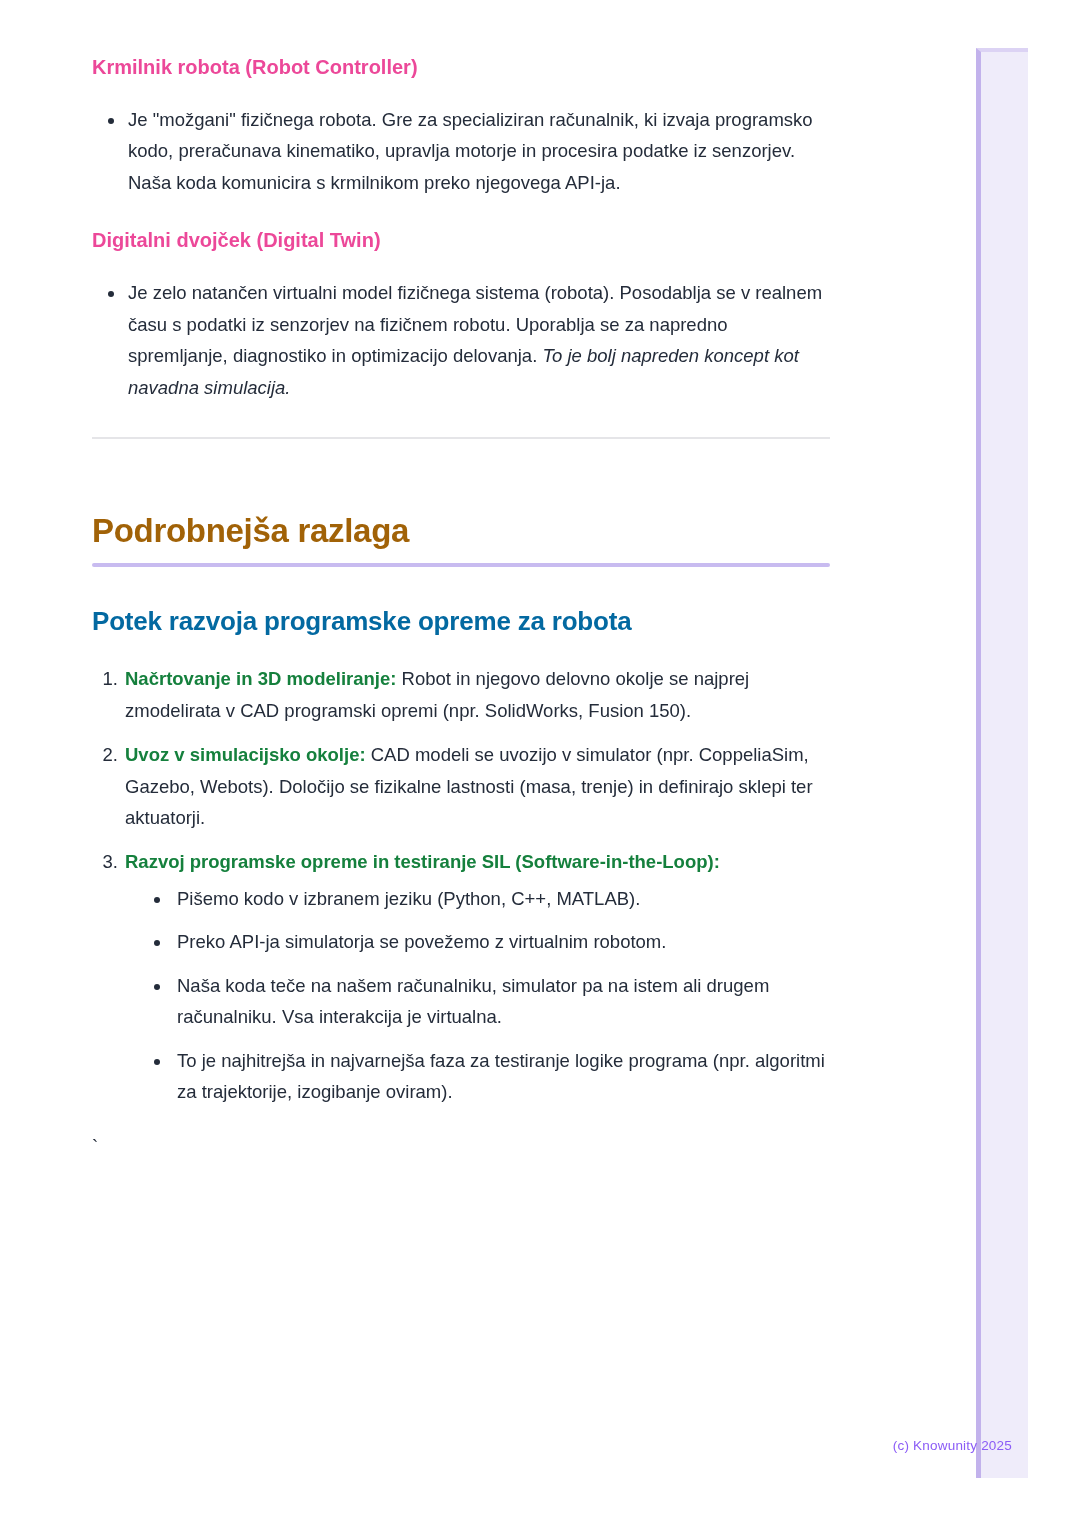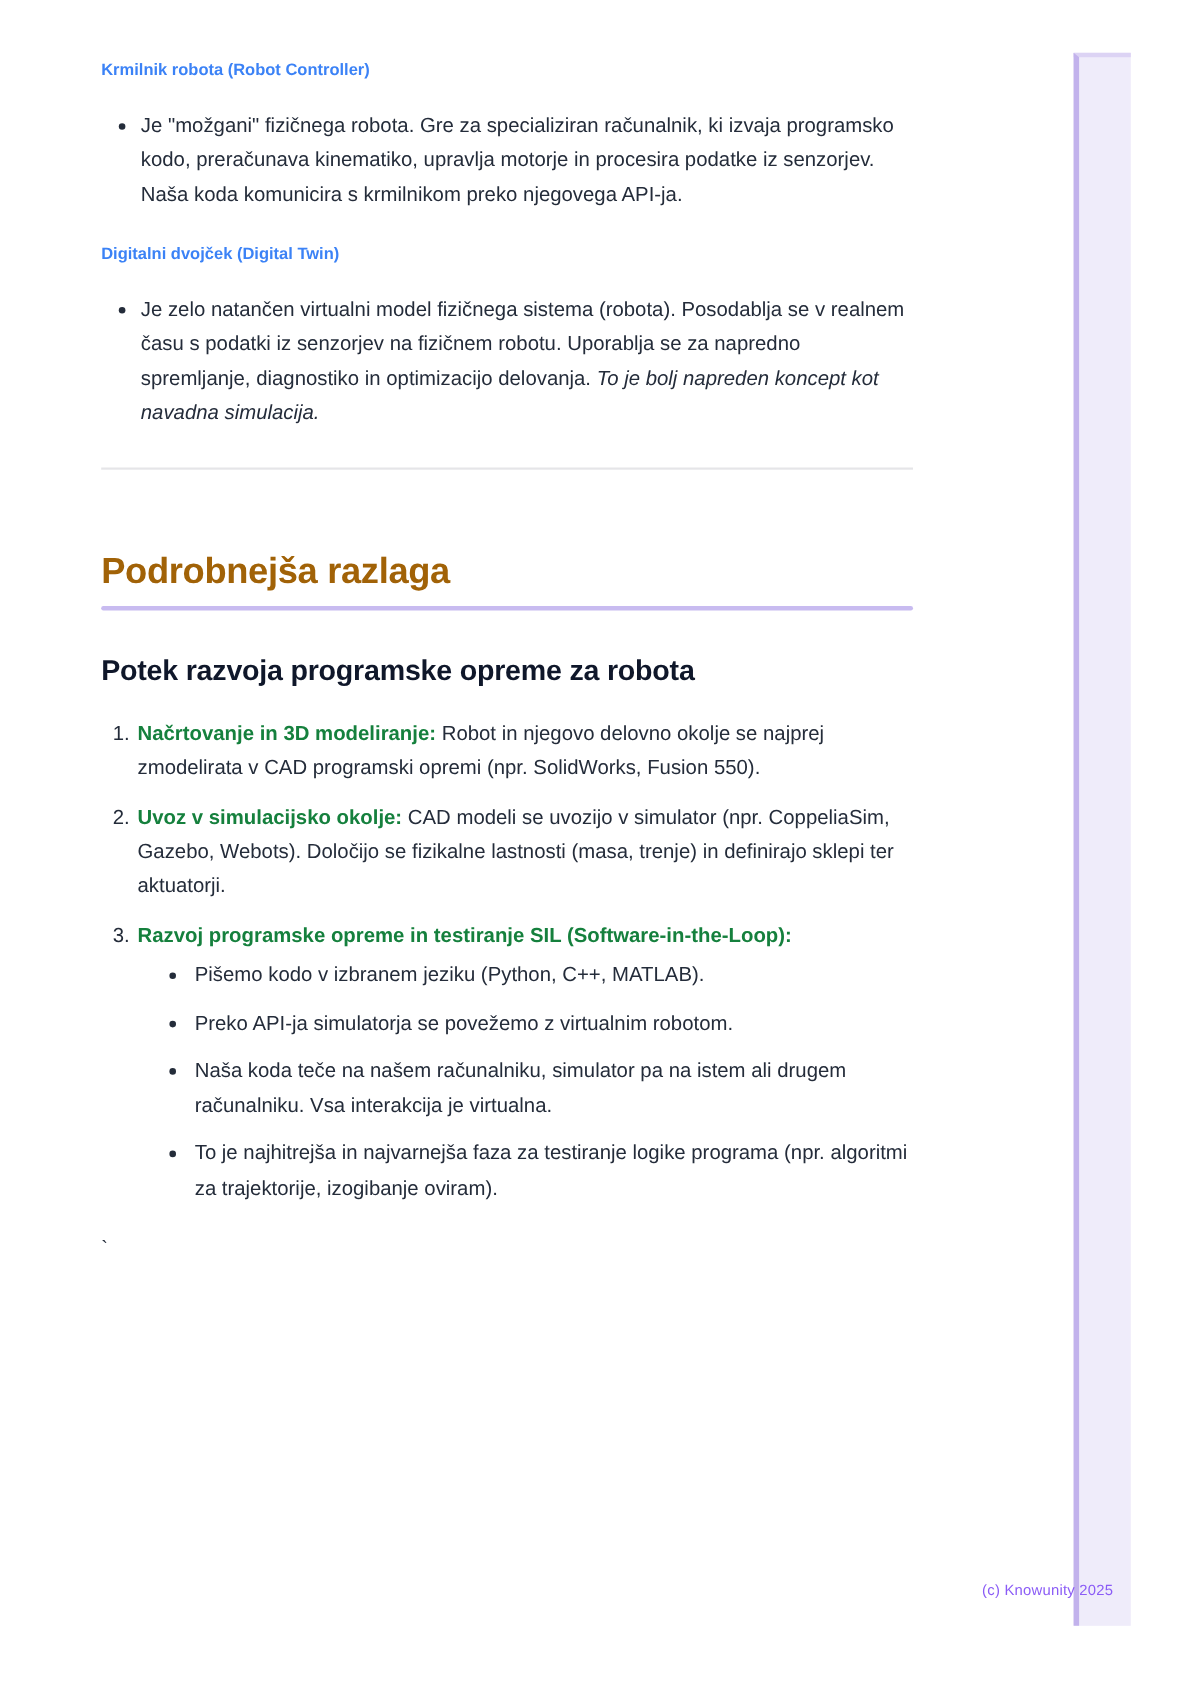--- a/index.html
+++ b/index.html
@@ -19,24 +19,24 @@
     position: absolute;
     left: 92px;
     top: 55px;
     width: 738px;
     color: #242c3a;
     font-size: 18.5px;
     line-height: 1.7;
   }
   h4.mini-heading {
     margin: 0 0 24px 0;
-    font-size: 15px;
+    font-size: 20px;
     line-height: 1.25;
     font-weight: 700;
-    color: #3b82f6;
+    color: #ec4899;
   }
   ul.top-bullets {
     margin: 0 0 30px 0;
     padding-left: 34px;
     list-style: disc;
   }
   ul.top-bullets > li {
     padding-left: 2px;
     margin: 0;
   }
@@ -62,21 +62,21 @@
     width: 100%;
     background: #c8bbf0;
     border-radius: 2px;
     margin: 13px 0 39px 0;
   }
   h2.sub-heading {
     margin: 0 0 26px 0;
     font-size: 26px;
     line-height: 1.2;
     font-weight: 700;
-    color: #0f172a;
+    color: #0369a1;
     letter-spacing: -0.2px;
   }
   p.intro {
     margin: 0 0 29px 0;
   }
   ol.steps {
     margin: 0;
     padding-left: 31px;
   }
   ol.steps > li {
@@ -149,21 +149,21 @@
 
     <h1 class="big-heading">Podrobnejša razlaga</h1>
     <div class="heading-underline"></div>
 
     <h2 class="sub-heading">Potek razvoja programske opreme za robota</h2>
 
 
     <ol class="steps">
       <li>
         <strong>Načrtovanje in 3D modeliranje:</strong>
-        <span>Robot in njegovo delovno okolje se najprej zmodelirata v CAD programski opremi (npr. SolidWorks, Fusion 550).</span>
+        <span>Robot in njegovo delovno okolje se najprej zmodelirata v CAD programski opremi (npr. SolidWorks, Fusion 150).</span>
       </li>
       <li>
         <strong>Uvoz v simulacijsko okolje:</strong>
         <span>CAD modeli se uvozijo v simulator (npr. CoppeliaSim, Gazebo, Webots). Določijo se fizikalne lastnosti (masa, trenje) in definirajo sklepi ter aktuatorji.</span>
       </li>
       <li>
         <strong>Razvoj programske opreme in testiranje SIL (Software-in-the-Loop):</strong>
         <span></span>
         <ul class="sil-bullets">
           <li>

